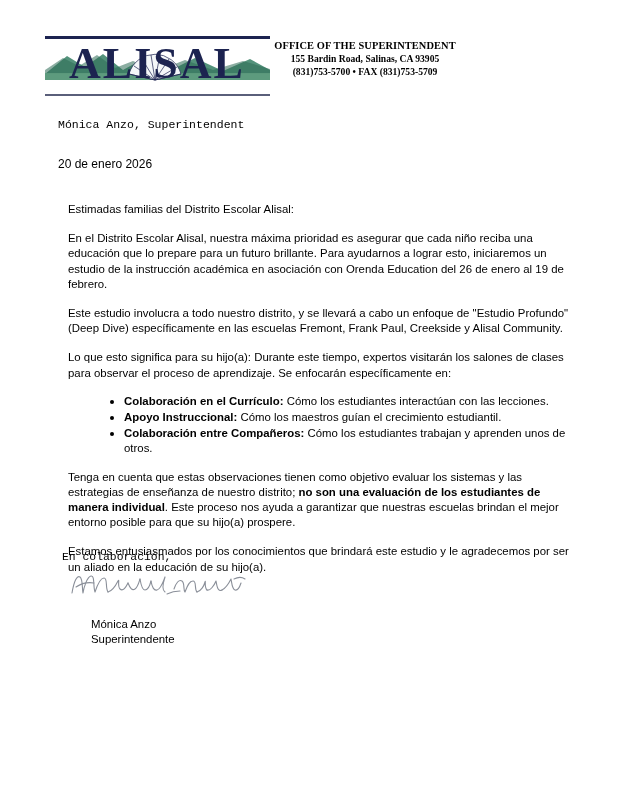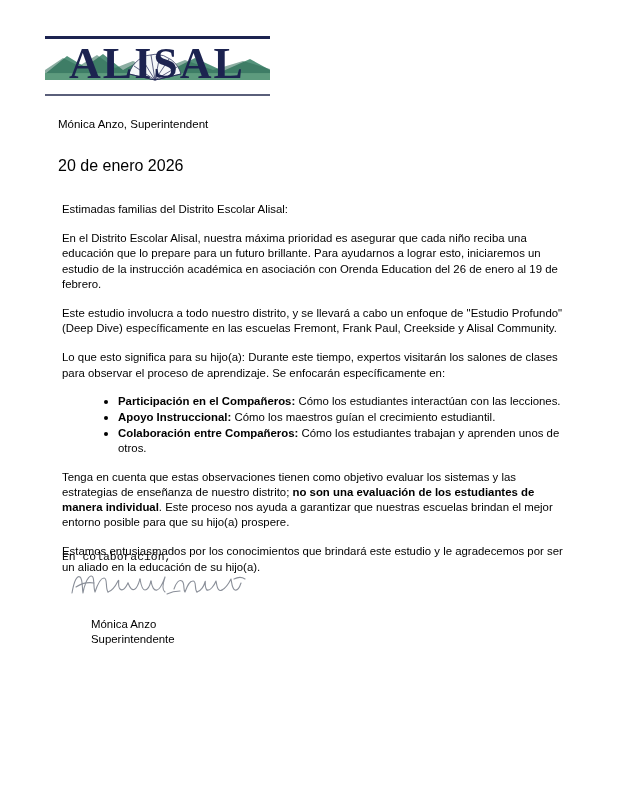--- a/index.html
+++ b/index.html
@@ -124,36 +124,36 @@
     font-weight: bold;
     line-height: 13px;
     white-space: nowrap;
   }
 
   
   .superintendent-line {
     position: absolute;
     left: 58px;
     top: 118px;
-    font-family: Liberation Sans, sans-serif;
+    font-family: Liberation Mono, monospace;
     font-size: 11.5px;
     color: #000;
   }
   .date-line {
     position: absolute;
     left: 58px;
     top: 157px;
     font-family: "Liberation Sans", sans-serif;
-    font-size: 16px;
+    font-size: 12px;
     color: #000;
   }
 
   .letter-body {
     position: absolute;
-    left: 62px;
+    left: 68px;
     top: 202px;
     width: 508px;
     font-family: "Liberation Sans", sans-serif;
     font-size: 11.4px;
     line-height: 15.2px;
     color: #000;
     text-align: left;
   }
   .letter-body p {
     margin: 0 0 14px 0;
@@ -247,39 +247,44 @@
             <line x1="0" y1="0" x2="26" y2="-6"></line>
           </g>
         </g>
 
         <text x="112" y="38" text-anchor="middle" font-family="Liberation Serif, serif" font-size="44" font-weight="bold" letter-spacing="2" fill="#1c2350">ALISAL</text>
       </svg>
 
       <div class="logo-rule-bottom"></div>
     </div>
 
+    <div class="office">
+      <div class="office-title">OFFICE OF THE SUPERINTENDENT</div>
+      <div class="office-addr">155 Bardin Road, Salinas, CA  93905</div>
+      <div class="office-phone">(831)753-5700 • FAX (831)753-5709</div>
+    </div>
 
   </div>
 
   <div class="superintendent-line">Mónica Anzo, Superintendent</div>
 
   <div class="date-line">20 de enero 2026</div>
 
   <div class="letter-body">
 
     <p>Estimadas familias del Distrito Escolar Alisal:</p>
 
     <p>En el Distrito Escolar Alisal, nuestra máxima prioridad es asegurar que cada niño reciba una educación que lo prepare para un futuro brillante. Para ayudarnos a lograr esto, iniciaremos un estudio de la instrucción académica en asociación con Orenda Education del 26 de enero al 19 de febrero.</p>
 
     <p>Este estudio involucra a todo nuestro distrito, y se llevará a cabo un enfoque de "Estudio Profundo" (Deep Dive) específicamente en las escuelas Fremont, Frank Paul, Creekside y Alisal Community.</p>
 
     <p class="tight">Lo que esto significa para su hijo(a): Durante este tiempo, expertos visitarán los salones de clases para observar el proceso de aprendizaje. Se enfocarán específicamente en:</p>
 
     <ul class="bullets">
-      <li><b>Participación en el Compañeros:</b><span> Cómo los estudiantes interactúan con las lecciones.</span></li>
+      <li><b>Colaboración en el Currículo:</b><span> Cómo los estudiantes interactúan con las lecciones.</span></li>
       <li><b>Apoyo Instruccional:</b><span> Cómo los maestros guían el crecimiento estudiantil.</span></li>
       <li><b>Colaboración entre Compañeros:</b><span> Cómo los estudiantes trabajan y aprenden unos de otros.</span></li>
     </ul>
 
     <p><span>Tenga en cuenta que estas observaciones tienen como objetivo evaluar los sistemas y las estrategias de enseñanza de nuestro distrito; </span><b>no son una evaluación de los estudiantes de manera individual</b><span>. Este proceso nos ayuda a garantizar que nuestras escuelas brindan el mejor entorno posible para que su hijo(a) prospere.</span></p>
 
     <p>Estamos entusiasmados por los conocimientos que brindará este estudio y le agradecemos por ser un aliado en la educación de su hijo(a).</p>
   </div>
 
   <div class="closing">En colaboración,</div>

